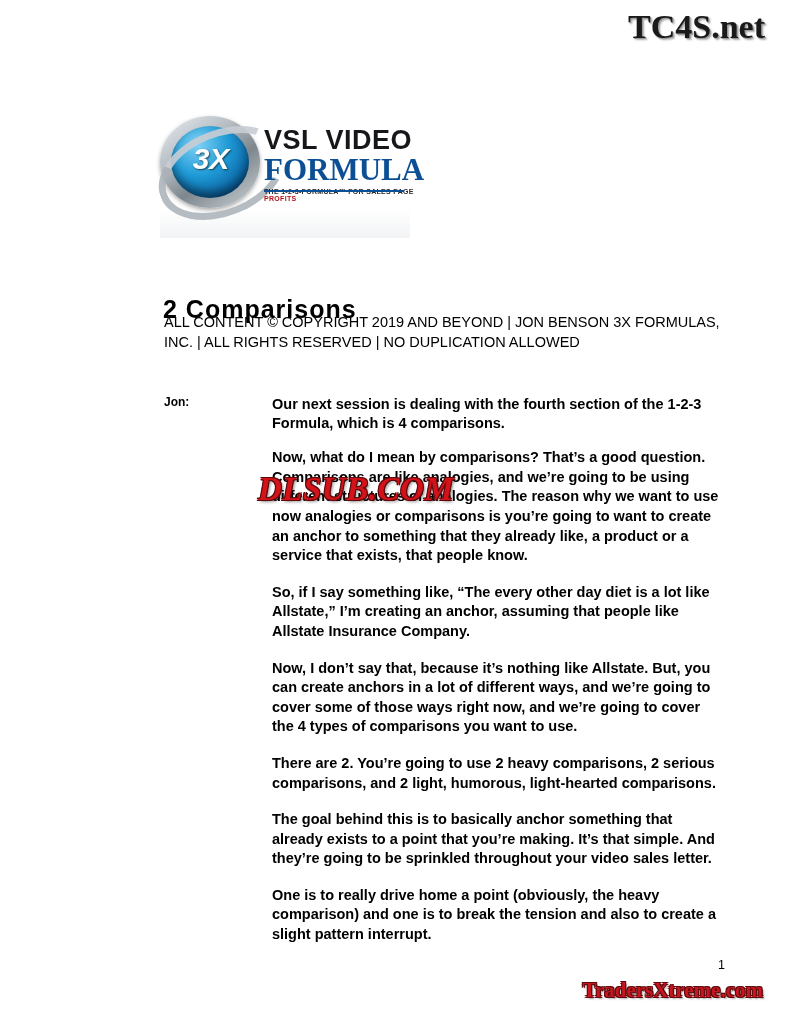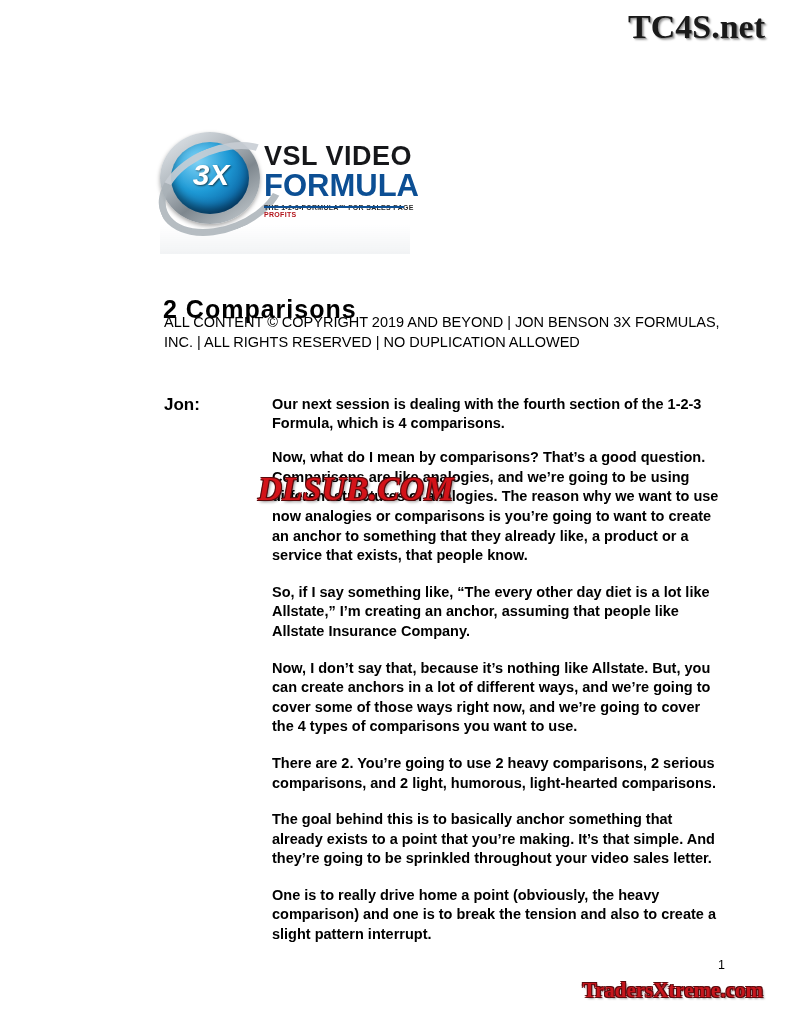--- a/index.html
+++ b/index.html
@@ -32,21 +32,21 @@
     font-size: 34px;
     color: #1a1a1a;
     letter-spacing: 0px;
     text-shadow: 1px 1px 0 #9a9a9a, 2px 2px 2px rgba(0,0,0,0.35);
   }
 
   
   .logo-wrap {
     position: absolute;
     left: 160px;
-    top: 128px;
+    top: 112px;
     width: 250px;
     height: 110px;
   }
   .logo-3x {
     position: absolute;
     left: 0px;
     top: 4px;
     width: 112px;
     height: 92px;
   }
@@ -102,21 +102,21 @@
   }
   .logo-vsl {
     font-family: "Liberation Sans", sans-serif;
     font-weight: bold;
     font-size: 27px;
     letter-spacing: 0.5px;
     color: #16171a;
     line-height: 28px;
   }
   .logo-formula {
-    font-family: Liberation Sans, sans-serif;
+    font-family: Liberation Serif, serif;
     font-weight: bold;
     font-size: 31px;
     letter-spacing: 0px;
     color: #0c4f94;
     line-height: 32px;
     text-align: center;
   }
   .logo-tag {
     margin-top: 2px;
     font-size: 7px;
@@ -175,21 +175,21 @@
   }
   .speaker-row {
     position: relative;
     display: block;
   }
   .speaker-label {
     position: absolute;
     left: 0;
     top: 0;
     width: 66px;
-    font-size: 17px;
+    font-size: 12px;
     font-weight: bold;
     color: #000;
   }
   .para {
     margin-left: 108px;
     font-size: 14.5px;
     line-height: 19.6px;
     color: #000;
     margin-bottom: 17px;
     font-weight: bold;

